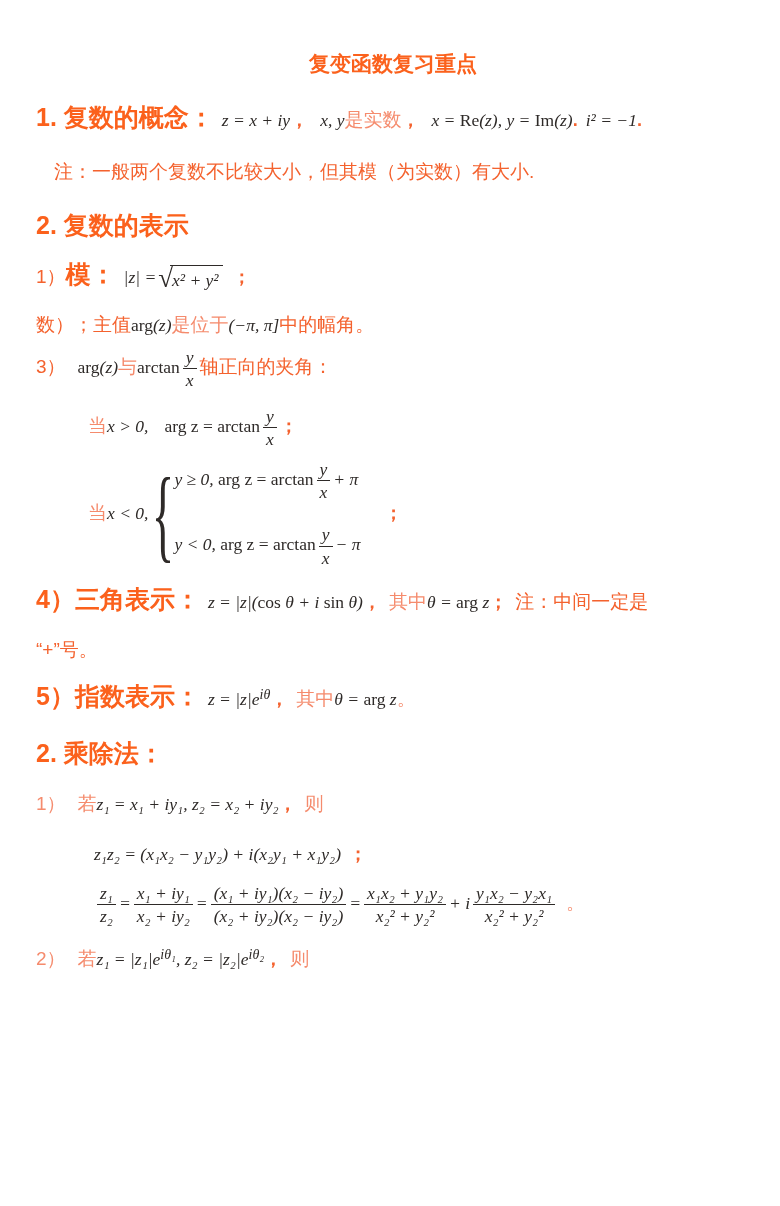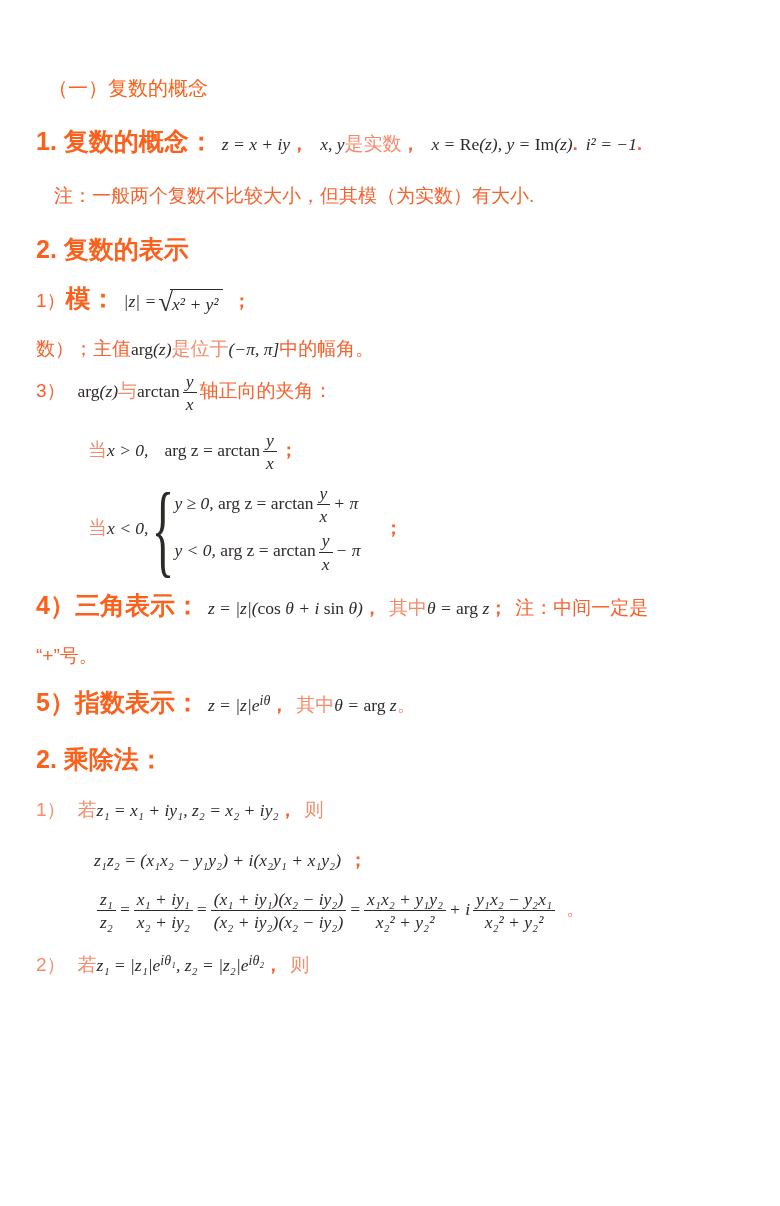--- a/index.html
+++ b/index.html
@@ -20,37 +20,37 @@
   .m{font-family:"Liberation Serif","DejaVu Serif",serif;color:var(--math);font-size:17.5px;font-style:normal;}
   .mi{font-family:"Liberation Serif","DejaVu Serif",serif;color:var(--math);font-size:17.5px;font-style:italic;}
   sup.e{font-size:14px;vertical-align:super;line-height:0;}
   .frac{display:inline-flex;flex-direction:column;align-items:center;vertical-align:middle;margin:0 3px;font-size:16px;line-height:1.15;}
   .frac .fn{border-bottom:1.3px solid var(--math);padding:0 3px 1px 3px;}
   .frac .fd{padding:1px 3px 0 3px;}
   .sqrt{display:inline-flex;align-items:flex-start;vertical-align:middle;margin:0 2px;}
   .rsign{font-family:"Liberation Serif","DejaVu Serif",serif;color:var(--math);font-size:27px;line-height:1;font-style:normal;}
   .radicand{border-top:1.5px solid var(--math);padding:2px 4px 0 2px;margin-left:-3px;}
   .brace{font-family:"Liberation Serif","DejaVu Serif",serif;color:var(--math);font-size:104px;font-weight:400;line-height:0.8;transform:scaleX(0.45);margin:0 -14px 0 -10px;flex:none;}
-  .cases{display:inline-flex;flex-direction:column;row-gap:4px;}
+  .cases{display:inline-flex;flex-direction:column;row-gap:22px;}
   .case-row{white-space:nowrap;}
   .ind1{padding-left:18px;}
   .ind2{padding-left:52px;}
   .ind3{padding-left:58px;}
   .mr8{margin-right:8px;} .mr12{margin-right:12px;} .mr16{margin-right:16px;}
   .ml8{margin-left:8px;} .ml24{margin-left:24px;}
   .mt20{margin-top:20px;} .mt22{margin-top:22px;} .mt24{margin-top:24px;} .mt26{margin-top:26px;}
   .mt8{margin-top:8px;} .mt10{margin-top:10px;} .mt14{margin-top:14px;} .mt16{margin-top:16px;} .mt2{margin-top:16px;}
 </style>
 </head>
 <body>
 
 <div class="doc">
 
+  <div class="title">复变函数复习重点</div>
 
-  <div class="line h mt24">（一）复数的概念</div>
 
   <div class="line mt22"><span class="cnb mr8">1. 复数的概念：</span><span class="mi">z = x + iy</span><span class="cp mr12">，</span><span class="mi">x, y</span><span class="sal">是实数</span><span class="cp mr12">，</span><span class="mi">x = </span><span class="m">Re</span><span class="mi">(z), y = </span><span class="m">Im</span><span class="mi">(z)</span><span class="cp mr8">.</span><span class="mi">i² = −1</span><span class="cp">.</span></div>
 
   <div class="line cn ind1 mt24">注：一般两个复数不比较大小，但其模（为实数）有大小.</div>
 
   <div class="line cnb mt22">2. 复数的表示</div>
 
   <div class="line mt14"><span class="cn">1）</span><span class="cnb mr8">模：</span><span class="mi">|z| =</span><span class="sqrt">
         <span class="rsign">√</span>
         <span class="radicand mi">x² + y²</span>

